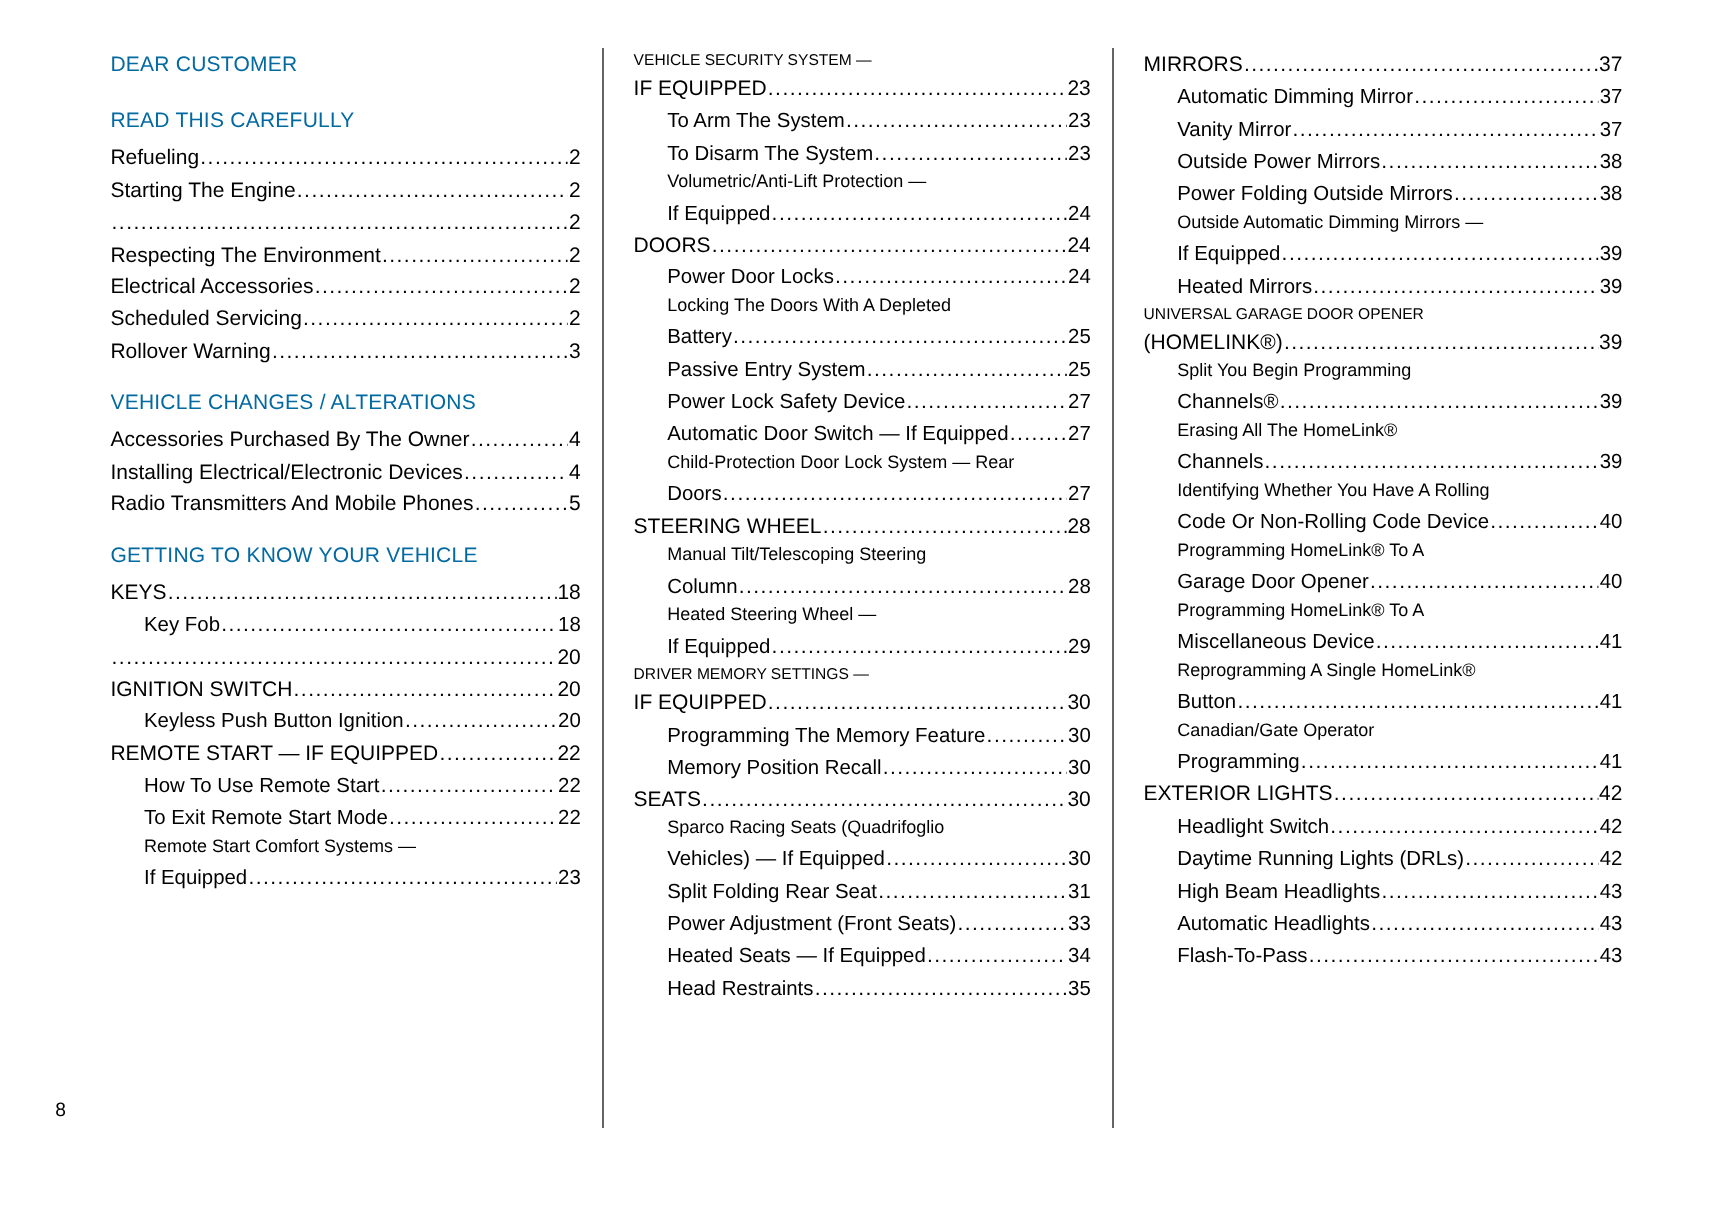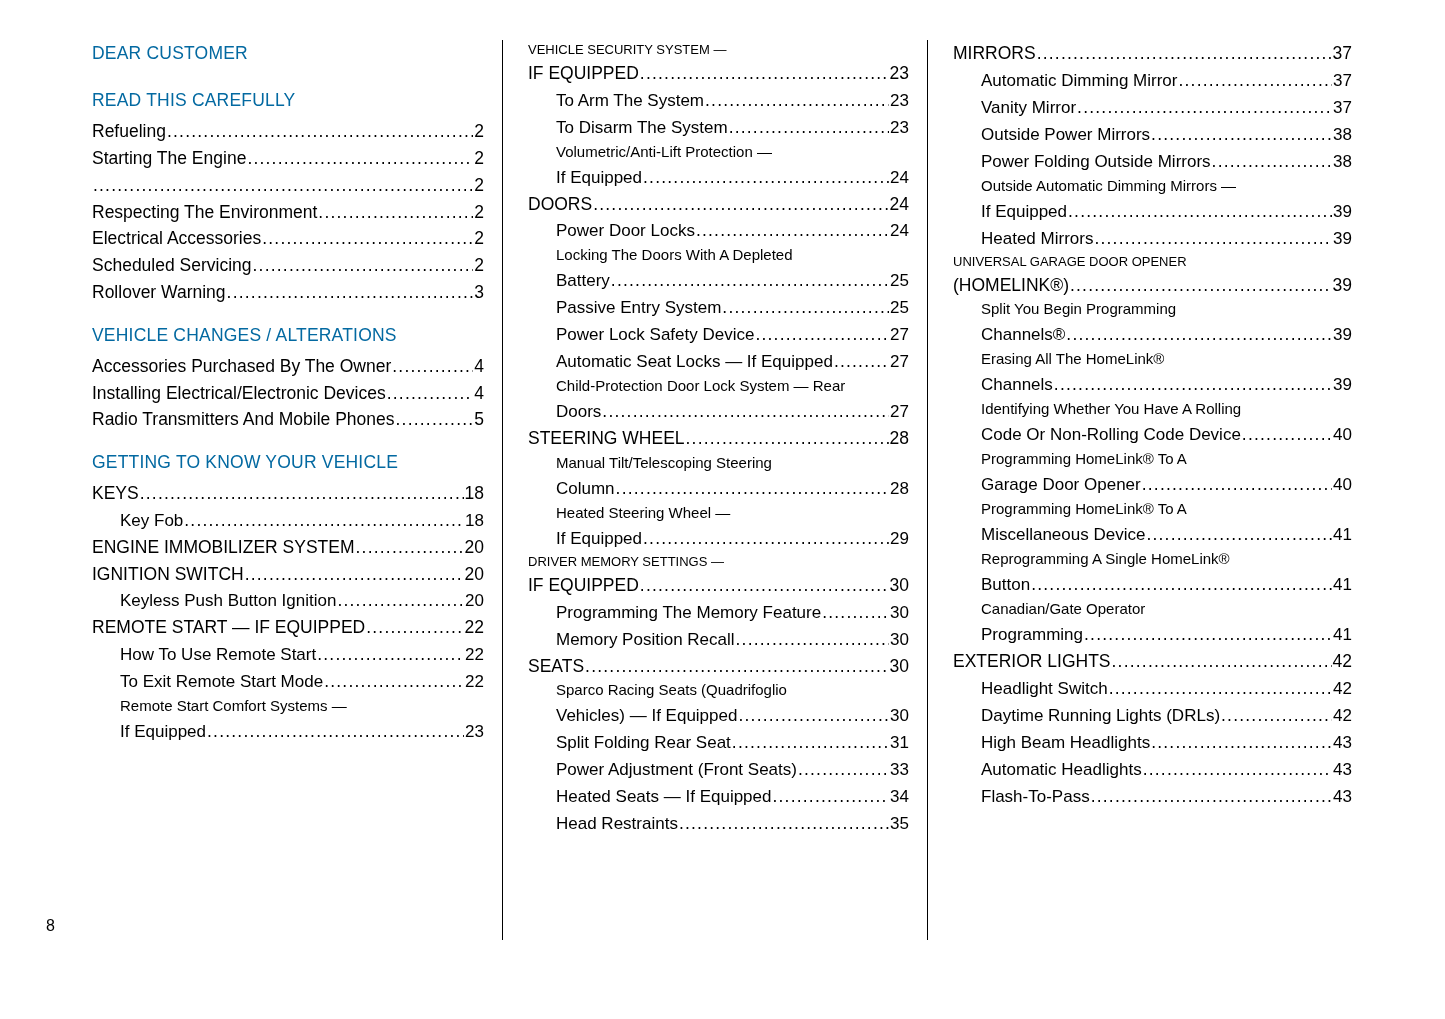--- a/index.html
+++ b/index.html
@@ -164,21 +164,20 @@
             <span class="txt">KEYS</span>
             <span class="dots">........................................................................................................................................................................................................</span>
             <span class="pg">18</span>
           </div>
           <div class="entry lvl1">
             <span class="txt">Key Fob</span>
             <span class="dots">........................................................................................................................................................................................................</span>
             <span class="pg">18</span>
           </div>
           <div class="entry lvl0">
-            <span class="txt">ENGINE IMMOBILIZER SYSTEM</span>
             <span class="dots">........................................................................................................................................................................................................</span>
             <span class="pg">20</span>
           </div>
           <div class="entry lvl0">
             <span class="txt">IGNITION SWITCH</span>
             <span class="dots">........................................................................................................................................................................................................</span>
             <span class="pg">20</span>
           </div>
           <div class="entry lvl1">
             <span class="txt">Keyless Push Button Ignition</span>
@@ -252,21 +251,21 @@
             <span class="txt">Passive Entry System</span>
             <span class="dots">........................................................................................................................................................................................................</span>
             <span class="pg">25</span>
           </div>
           <div class="entry lvl1">
             <span class="txt">Power Lock Safety Device</span>
             <span class="dots">........................................................................................................................................................................................................</span>
             <span class="pg">27</span>
           </div>
           <div class="entry lvl1">
-            <span class="txt">Automatic Seat Locks — If Equipped</span>
+            <span class="txt">Automatic Door Switch — If Equipped</span>
             <span class="dots">........................................................................................................................................................................................................</span>
             <span class="pg">27</span>
           </div>
           <div class="wrapline lvl1">Child-Protection Door Lock System — Rear</div>
           <div class="entry lvl1">
             <span class="txt">Doors</span>
             <span class="dots">........................................................................................................................................................................................................</span>
             <span class="pg">27</span>
           </div>
           <div class="entry lvl0">

